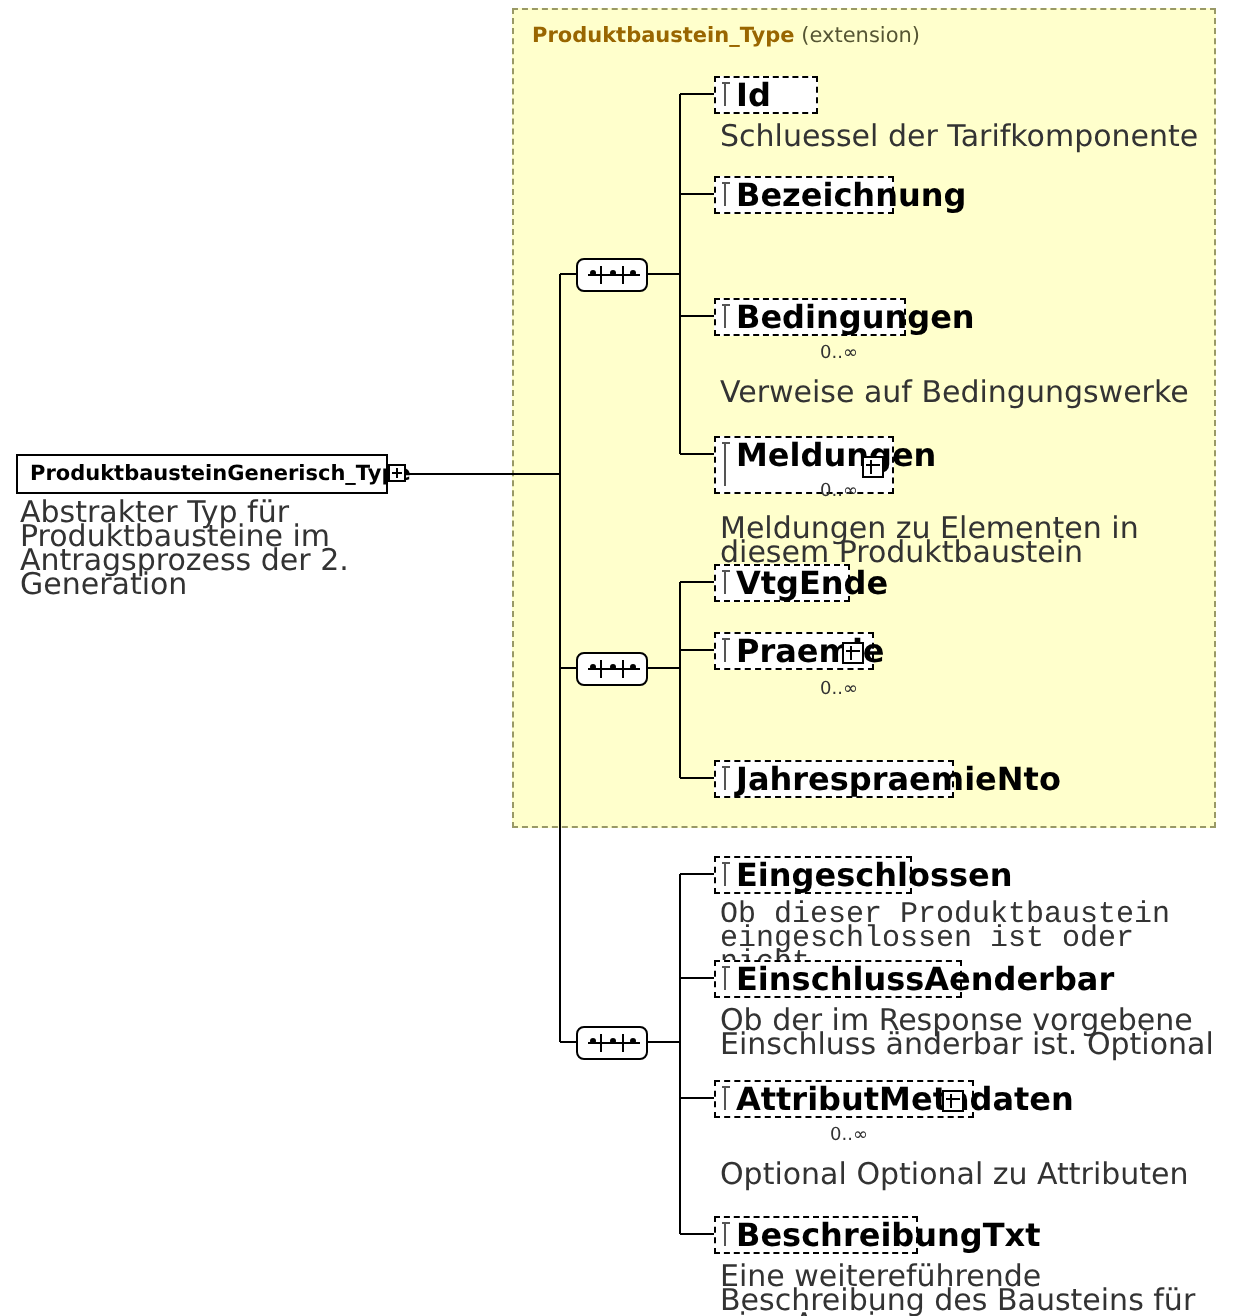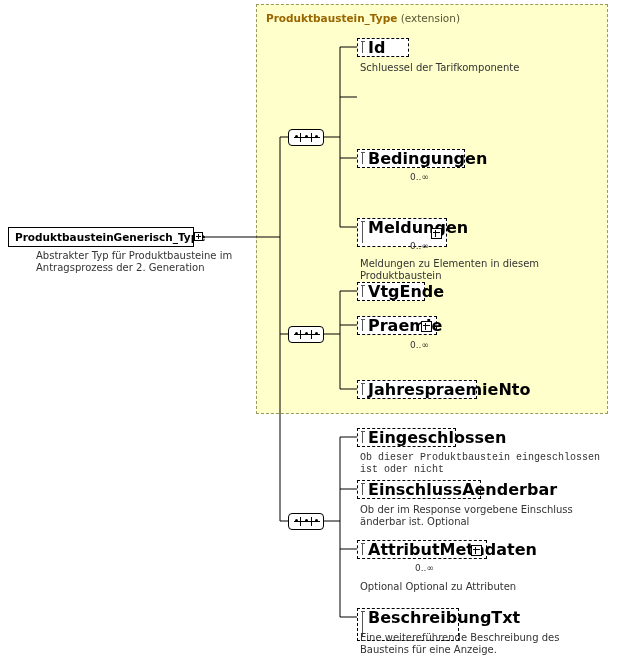--- a/index.html
+++ b/index.html
@@ -70,21 +70,21 @@
     background: #000;
   }
   .expander:before {
     left: 1px; right: 1px; top: 3px; height: 1px;
   }
   .expander:after {
     top: 1px; bottom: 1px; left: 3px; width: 1px;
   }
   .caption {
     position: absolute;
-    font-size: 10px;
+    font-size: 15px;
     color: #333333;
     line-height: 12px;
     white-space: pre-line;
   }
   .occurs {
     position: absolute;
     font-size: 9px;
     color: #333333;
   }
   
@@ -145,24 +145,23 @@
     position: absolute;
     background: #000;
   }
   #root-expander:before { left: 1px; right: 1px; top: 3px; height: 1px; }
   #root-expander:after { top: 1px; bottom: 1px; left: 3px; width: 1px; }
   #root-caption {
     position: absolute;
     left: 10px;
     top: 250px;
     width: 200px;
-    font-size: 10px;
+    font-size: 15px;
     color: #333;
     line-height: 12px;
-    margin-left: 26px;
   }
   
   .seq {
     position: absolute;
     width: 36px;
     height: 17px;
     border: 1px solid #000;
     background: #fff;
     border-radius: 4px;
     box-sizing: border-box;
@@ -276,26 +275,31 @@
       <div class="d d2"></div>
       <div class="d d3"></div>
   </div>
 
   <div class="node" style="left:357px; top:38px; width:52px; height:19px;">
     <span class="lbar"></span>
     <span>Id</span>
   </div>
   <div class="caption" style="left:360px; top:62px; width:240px;">Schluessel der Tarifkomponente</div>
 
-
-  <div class="node" style="left:357px; top:149px; width:108px; height:19px;">
+  <div class="node" style="left:357px; top:88px; width:90px; height:19px;">
+    <span class="lbar"></span>
+    <span>Bezeichnung</span>
+  </div>
+
+  <div class="node" style="left:357px; top:149px; width:96px; height:19px;">
     <span class="lbar"></span>
     <span>Bedingungen</span>
   </div>
   <div class="occurs" style="left:410px; top:172px;">0..∞</div>
+  <div class="caption" style="left:360px; top:190px; width:245px;">Verweise auf Bedingungswerke</div>
 
   <div class="node" style="left:357px; top:218px; width:90px; height:29px;">
     <span class="lbar"></span>
     <span>Meldungen</span>
     <span class="expander"></span>
   </div>
   <div class="occurs" style="left:410px; top:241px;">0..∞</div>
   <div class="caption" style="left:360px; top:258px; width:250px;">Meldungen zu Elementen in diesem Produktbaustein</div>
 
   <div class="node" style="left:357px; top:282px; width:68px; height:19px;">
@@ -328,19 +332,19 @@
   <div class="caption" style="left:360px; top:504px; width:250px;">Ob der im Response vorgebene Einschluss änderbar ist. Optional</div>
 
   <div class="node" style="left:357px; top:540px; width:130px; height:19px;">
     <span class="lbar"></span>
     <span>AttributMetadaten</span>
     <span class="expander"></span>
   </div>
   <div class="occurs" style="left:415px; top:563px;">0..∞</div>
   <div class="caption" style="left:360px; top:581px; width:250px;">Optional Optional zu Attributen</div>
 
-  <div class="node" style="left:357px; top:608px; width:102px; height:33px;">
+  <div class="node" style="left:357px; top:608px; width:102px; height:19px;">
     <span class="lbar"></span>
     <span>BeschreibungTxt</span>
   </div>
   <div class="caption" style="left:360px; top:632px; width:250px;">Eine weitereführende Beschreibung des Bausteins für eine Anzeige.</div>
 
 </div>
 
 </body></html>

